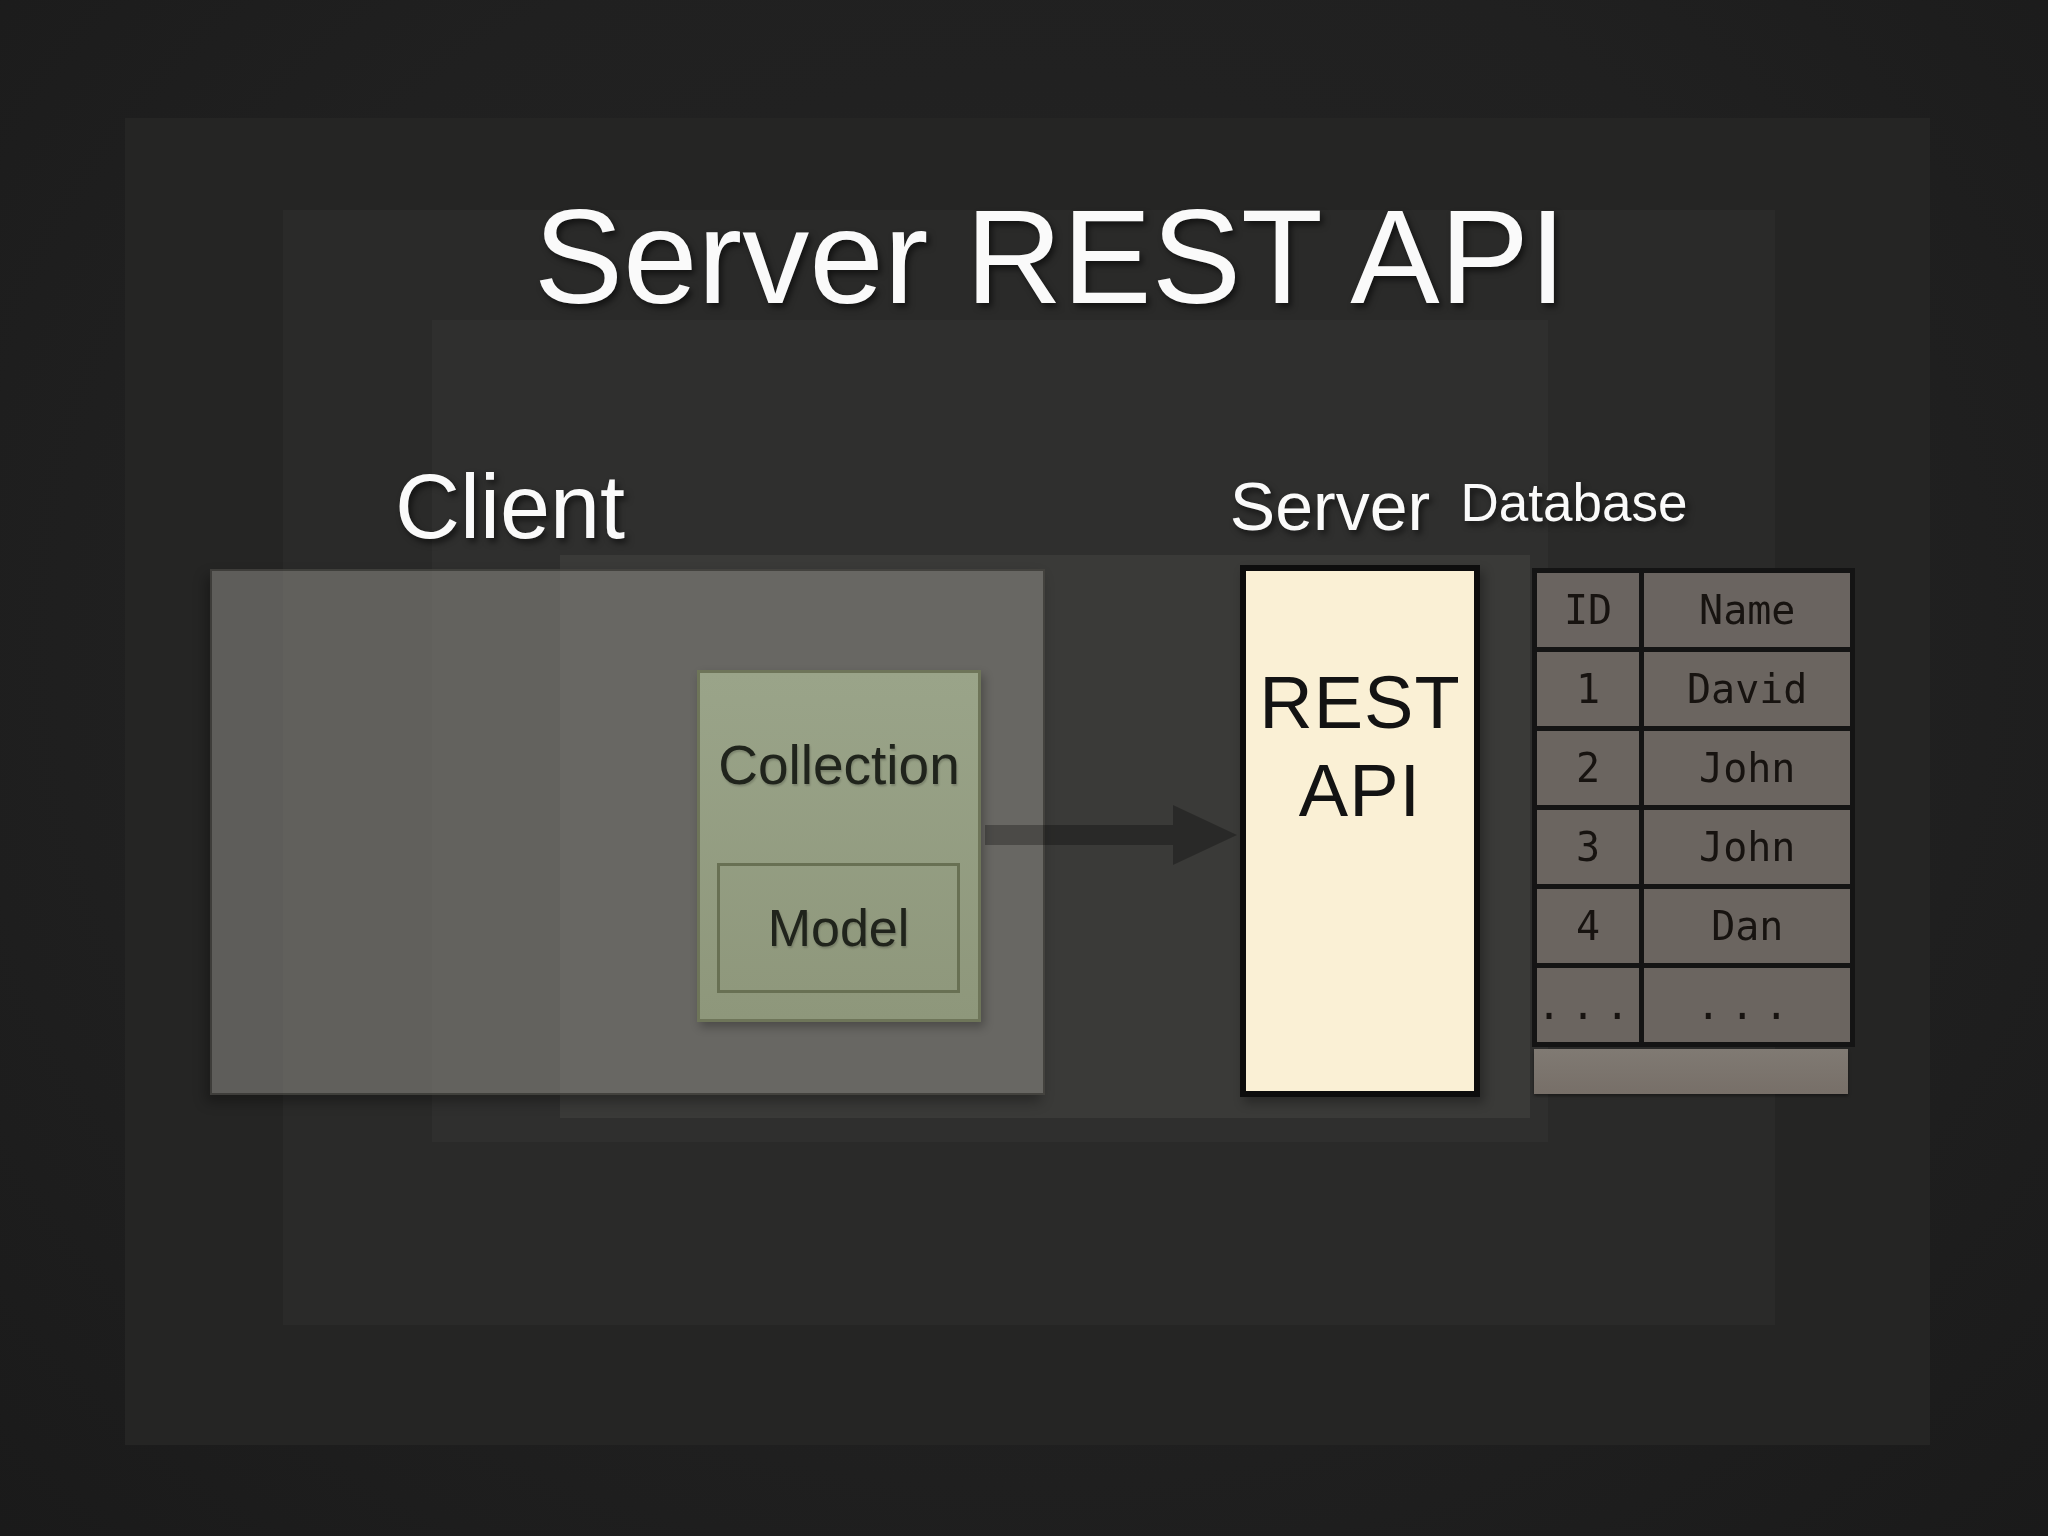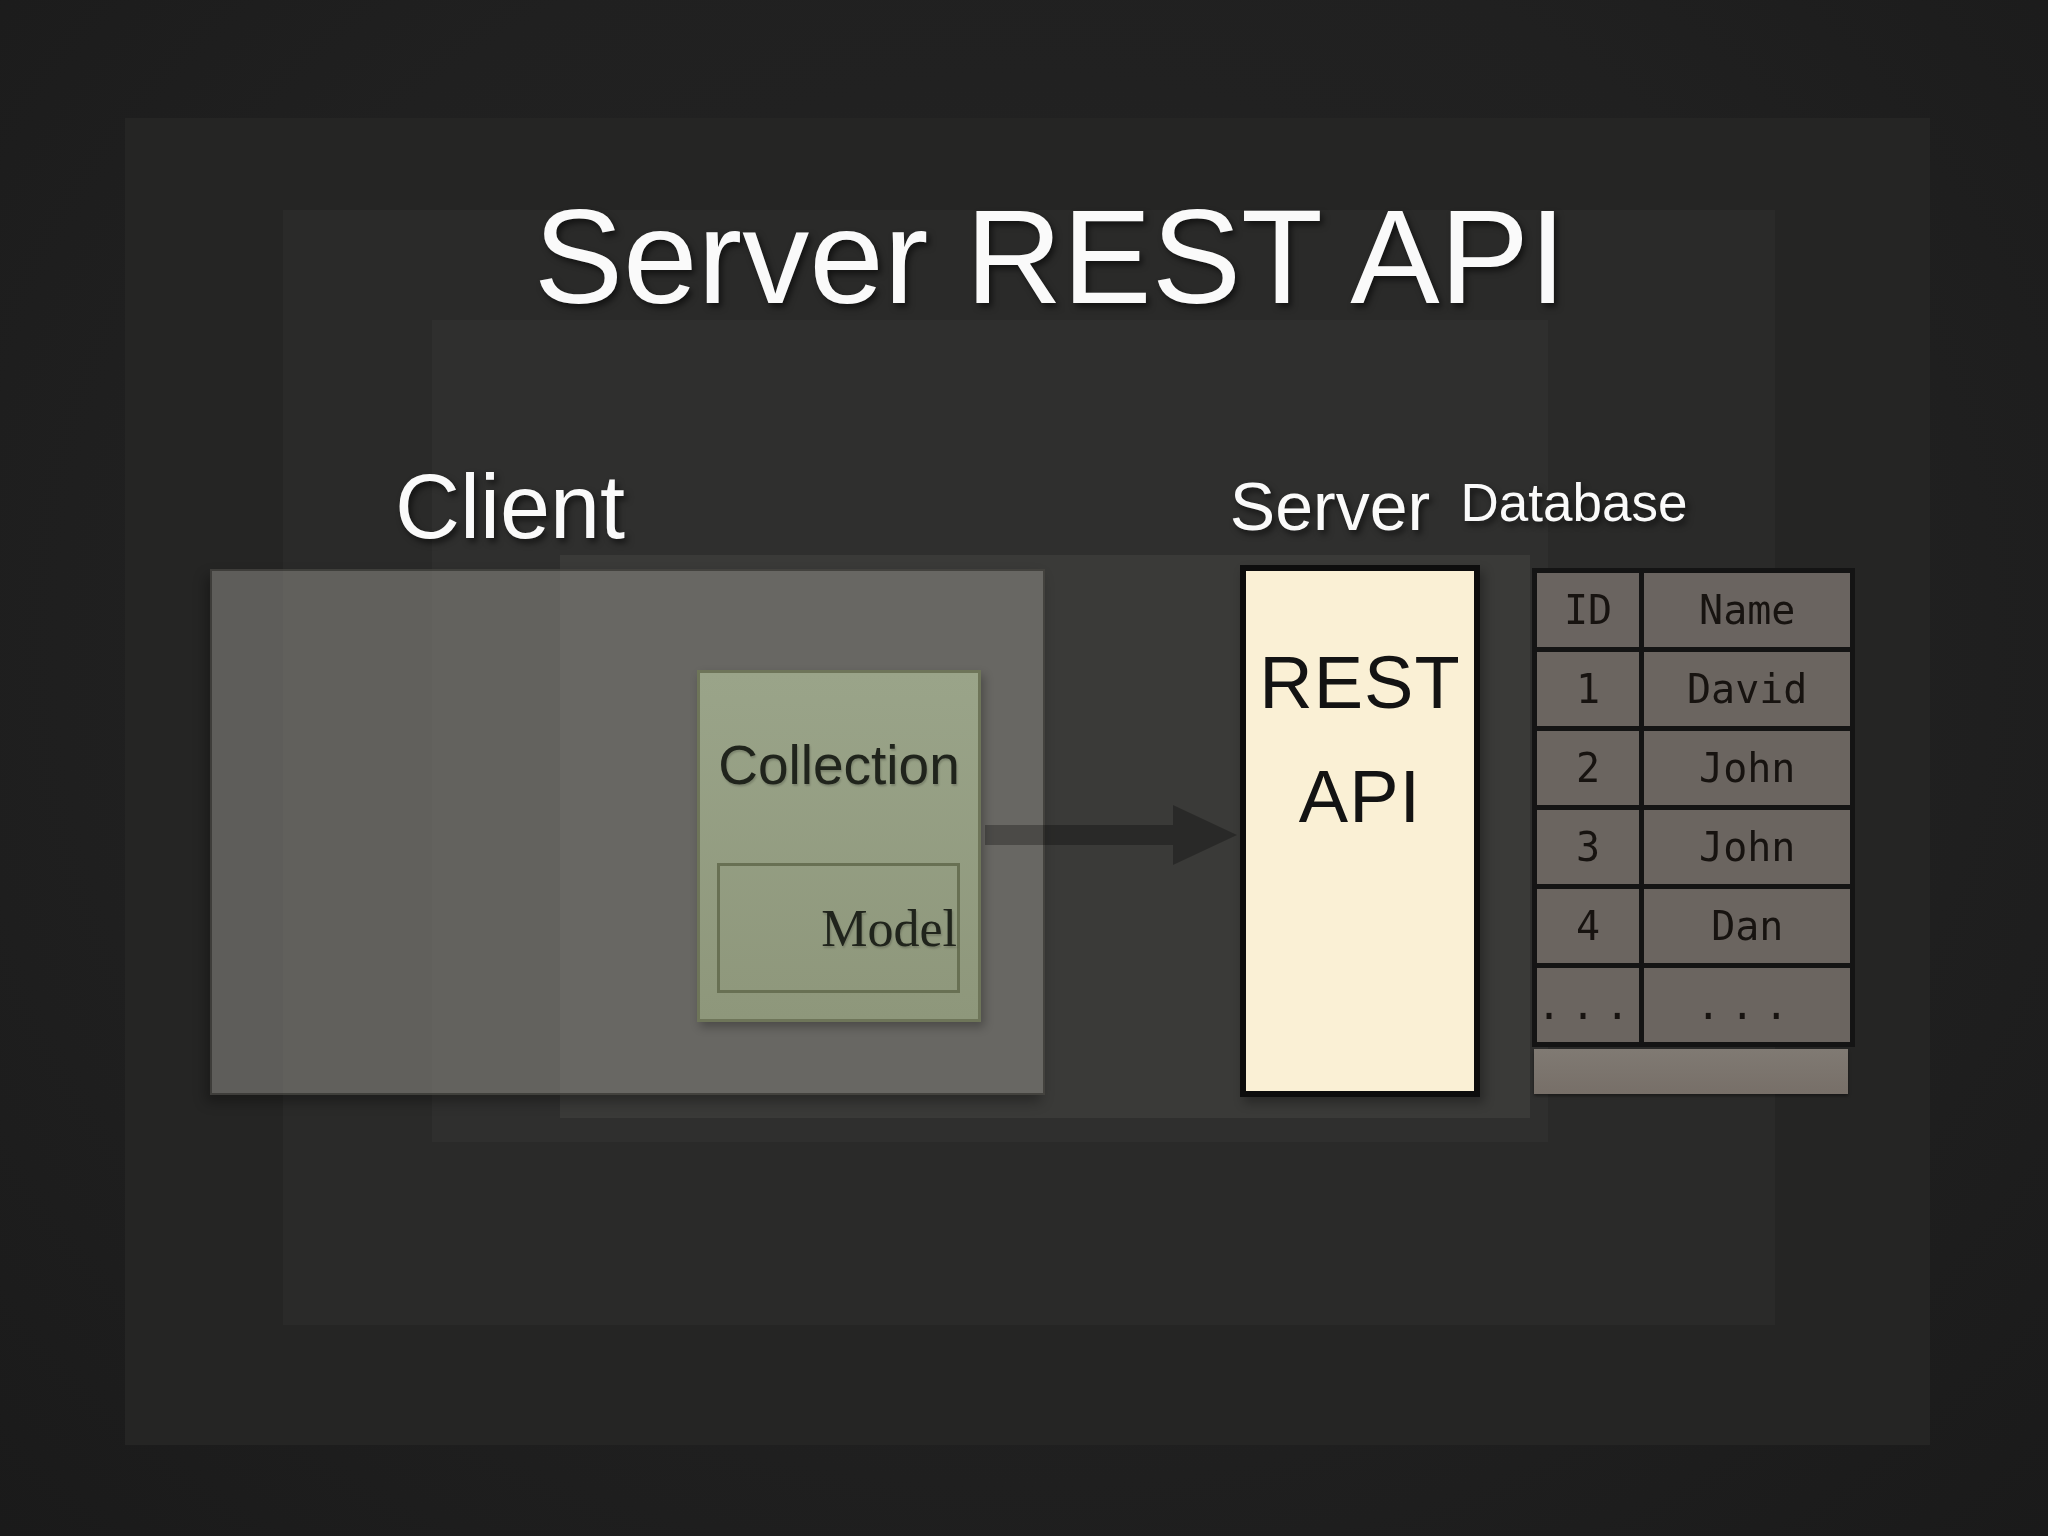--- a/index.html
+++ b/index.html
@@ -39,34 +39,34 @@
     box-sizing:border-box;
   }
   #collection-label{
     position:absolute;left:50%;top:60px;transform:translateX(-50%);
     font-size:55px;font-weight:300;color:#20241c;white-space:nowrap;
     text-shadow:1px 2px 2px rgba(0,0,0,0.18);
   }
   #model-box{
     position:absolute;left:17px;top:190px;width:243px;height:130px;
     border:3px solid #687053;box-sizing:border-box;
-    display:flex;align-items:center;justify-content:flex-end;font-family:Liberation Serif, serif;
+    display:flex;align-items:center;justify-content:center;
   }
   #model-label{
     font-size:52px;font-weight:300;color:#20241c;white-space:nowrap;
     text-shadow:1px 2px 2px rgba(0,0,0,0.18);
   }
 
   #arrow-svg{position:absolute;left:985px;top:805px;}
 
   #server-box{
     position:absolute;left:1240px;top:565px;width:240px;height:532px;
     background:#faf0d5;border:6px solid #0d0d0d;box-sizing:border-box;
     display:flex;flex-direction:column;align-items:center;
-    padding-top:68px;box-shadow:4px 6px 10px rgba(0,0,0,0.3);gap:26px;
+    padding-top:88px;box-shadow:4px 6px 10px rgba(0,0,0,0.3);
   }
   .server-line{
     font-size:74px;line-height:88px;color:#131313;font-weight:400;
     letter-spacing:1px;white-space:nowrap;
   }
 
   #db-table{
     position:absolute;left:1532px;top:568px;
     border-collapse:collapse;table-layout:fixed;
     font-family:"DejaVu Sans Mono","Liberation Mono",monospace;

